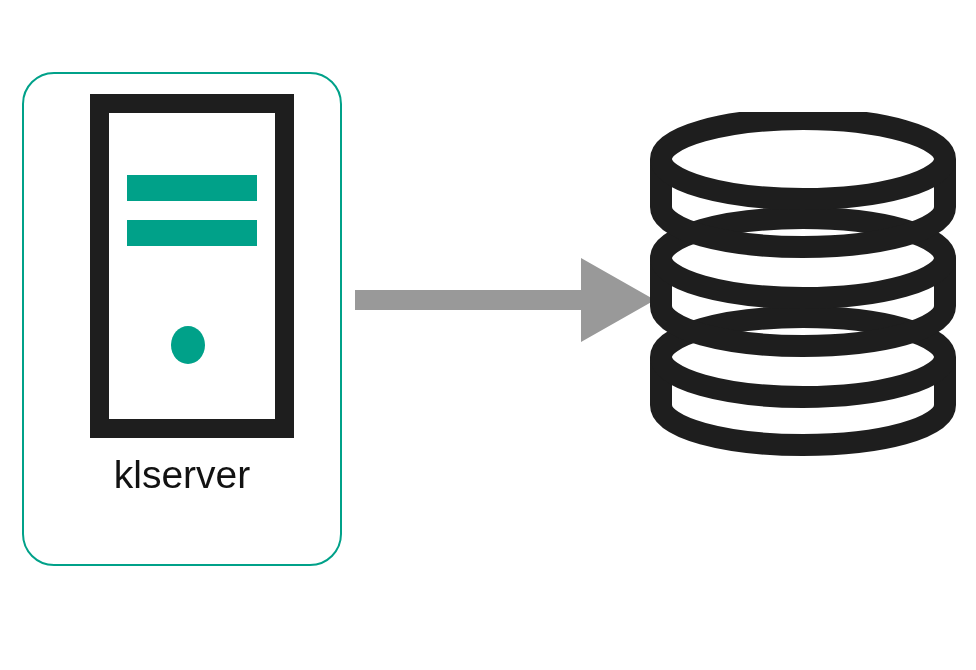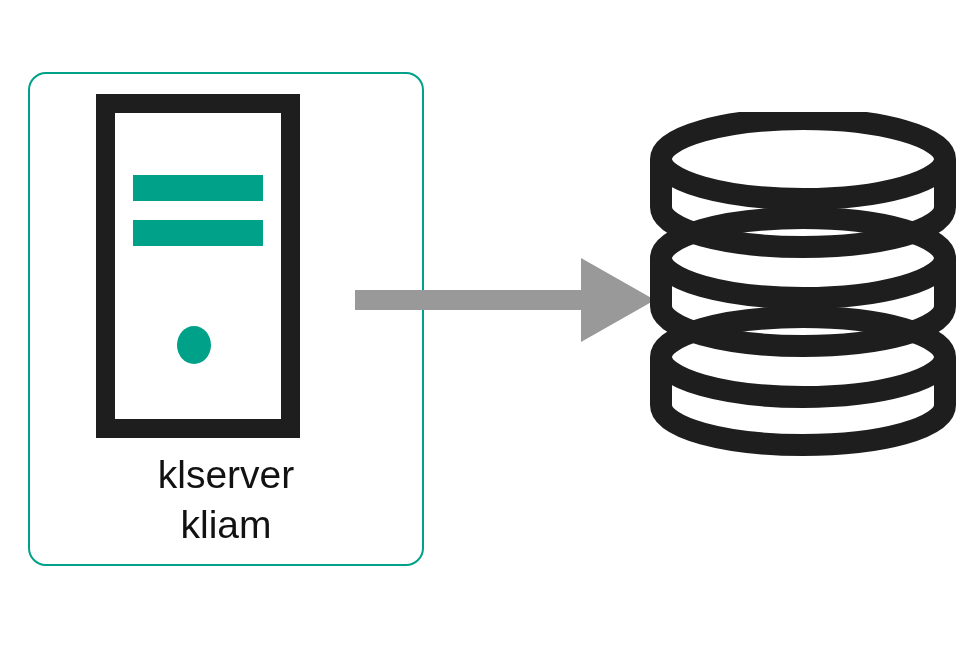--- a/index.html
+++ b/index.html
@@ -15,27 +15,27 @@
     overflow: hidden;
   }
   #diagram-canvas {
     position: relative;
     width: 976px;
     height: 670px;
     background: #ffffff;
   }
   .node-card {
     position: absolute;
-    left: 28px;
+    left: 22px;
     top: 72px;
-    width: 396px;
+    width: 320px;
     height: 494px;
     box-sizing: border-box;
     border: 2px solid #00a189;
-    border-radius: 18px;
+    border-radius: 32px;
     background: #ffffff;
   }
   .server-icon-wrap {
     position: absolute;
     left: 66px;
     top: 20px;
     width: 204px;
     height: 344px;
   }
   .server-frame {
@@ -102,21 +102,20 @@
 
     <div class="server-icon-wrap">
       <div class="server-frame"></div>
       <div class="server-bar server-bar-1"></div>
       <div class="server-bar server-bar-2"></div>
       <div class="server-led"></div>
     </div>
 
     <div class="node-labels">
       <span class="node-label-line">klserver</span>
-      <span class="node-label-line">kliam</span>
     </div>
 
   </div>
 
   <svg class="flow-arrow" viewBox="0 0 302 96">
     <path d="M 0 38 L 226 38 L 226 6 L 300 48 L 226 90 L 226 58 L 0 58 Z" fill="#999999"></path>
   </svg>
 
   <svg class="db-icon" viewBox="0 0 306 362">
     <g fill="none" stroke="#1e1e1e" stroke-width="22" stroke-linejoin="round">

